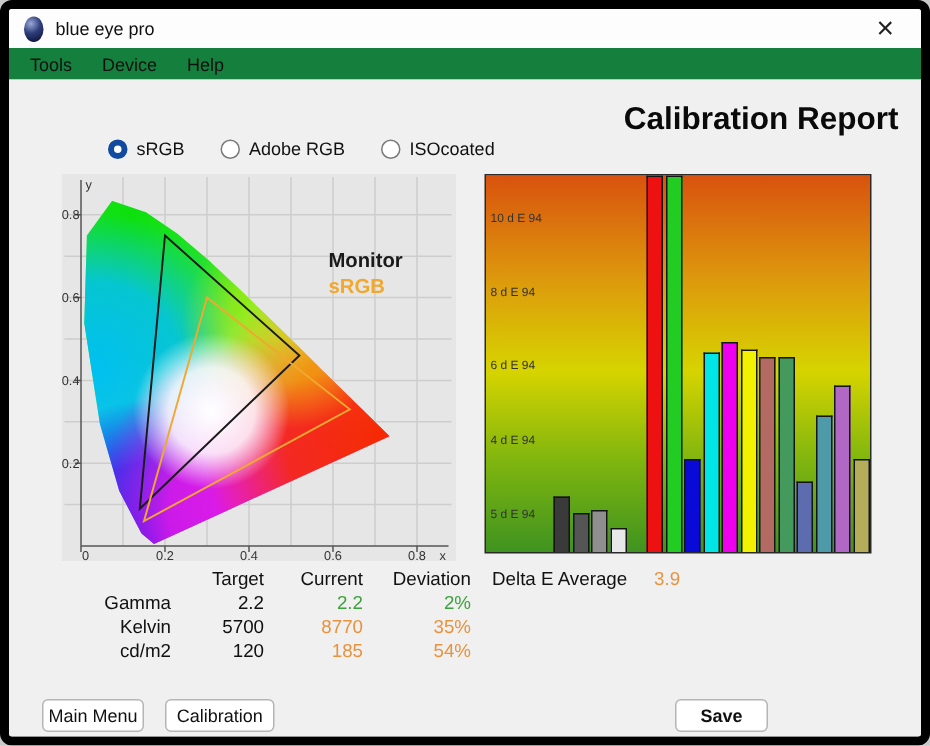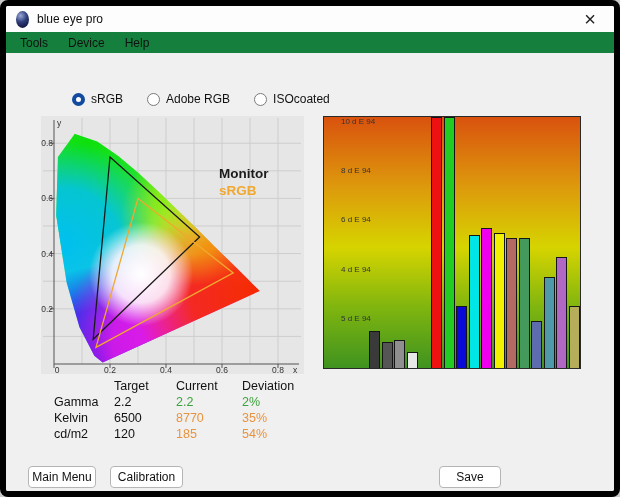--- a/index.html
+++ b/index.html
@@ -22,39 +22,39 @@
   .radio-circle { width:13px; height:13px; border-radius:50%; background:#fff;
     border:1px solid #7a7a7a; margin-right:6px; box-sizing:border-box; }
   .radio-circle.checked { border:4px solid #114a9e; }
   .radio-label { font-size:12px; color:#111; }
 
   .report-title { position:absolute; right:15px; top:15px; font-size:21px; font-weight:bold; color:#0a0a0a; }
 
   #cie-diagram { position:absolute; left:35px; top:63px; width:263px; height:258px; }
   #bar-chart { position:absolute; left:317px; top:63px; width:258px; height:253px;
     border:1px solid #2a2a2a; box-sizing:border-box; overflow:hidden; }
-  #bar-chart .de-label { position:absolute; left:17px; font-size:8px; color:#333; white-space:nowrap; }
+  #bar-chart .de-label { position:absolute; left:3px; font-size:8px; color:#333; white-space:nowrap;margin-top:24px; }
   #bar-chart .bar { position:absolute; bottom:0; width:11px; border:1px solid #151515;
     border-bottom:none; box-sizing:border-box; }
 
   .summary-table { position:absolute; left:48px; top:325px; display:grid;
-    grid-template-columns:60px 62px 66px 72px; font-size:12.5px; color:#111; line-height:16px; }
+    grid-template-columns:60px 62px 66px 72px; font-size:12.5px; color:#111; line-height:16px;text-align:right; }
   .summary-table .cell { white-space:nowrap; }
   .val-good { color:#3ea23e; }
   .val-warn { color:#e8933f; }
 
   .delta-block { position:absolute; left:322px; top:325px; font-size:12.5px; color:#111; line-height:16px; }
   .delta-row { display:flex; }
   .delta-row .dlabel { width:108px; }
 
   .btn { position:absolute; height:22px; background:#fff; border:1px solid #b5b5b5; border-radius:4px;
     font-size:12px; color:#111; text-align:center; line-height:20px; box-sizing:border-box; cursor:default; }
   #btn-main-menu { left:22px; top:413px; width:68px; }
   #btn-calibration { left:104px; top:413px; width:73px; }
-  #btn-save { left:433px; top:413px; width:62px; }
+  #btn-save { left:444px; top:413px; width:62px;font-weight:bold; }
   #btn-quit { left:531px; top:413px; width:66px; }
 </style>
 </head>
 <body>
 
 <div id="window">
   <div class="titlebar">
     <span class="app-icon"></span>
     <span class="title-text">blue eye pro</span>
     <span class="close-btn">×</span>
@@ -75,20 +75,21 @@
       <span class="radio-item">
         <span class="radio-circle"></span>
         <span class="radio-label">Adobe RGB</span>
       </span>
       <span class="radio-item">
         <span class="radio-circle"></span>
         <span class="radio-label">ISOcoated</span>
       </span>
     </div>
 
+    <div class="report-title">Calibration Report</div>
 
     <div id="cie-diagram"><svg width="263" height="258" viewBox="0 0 263 258" xmlns="http://www.w3.org/2000/svg">
     <defs>
       <radialGradient id="gG" cx="45" cy="28" r="175" gradientUnits="userSpaceOnUse">
               <stop offset="0" stop-color="#0ce00c" stop-opacity="1"></stop>
               <stop offset="0.55" stop-color="#0ce00c" stop-opacity="0.85"></stop>
               <stop offset="1" stop-color="#0ce00c" stop-opacity="0"></stop>
             </radialGradient>
             <radialGradient id="gC" cx="22" cy="130" r="105" gradientUnits="userSpaceOnUse">
               <stop offset="0" stop-color="#00c0f0" stop-opacity="1"></stop>
@@ -208,30 +209,34 @@
       <span class="cell">Target</span>
       <span class="cell">Current</span>
       <span class="cell">Deviation</span>
 
       <span class="cell">Gamma</span>
       <span class="cell">2.2</span>
       <span class="cell val-good">2.2</span>
       <span class="cell val-good">2%</span>
 
       <span class="cell">Kelvin</span>
-      <span class="cell">6500</span>
+      <span class="cell">5700</span>
       <span class="cell val-warn">8770</span>
       <span class="cell val-warn">35%</span>
 
       <span class="cell">cd/m2</span>
       <span class="cell">120</span>
       <span class="cell val-warn">185</span>
       <span class="cell val-warn">54%</span>
     </div>
 
     <div class="delta-block">
+      <div class="delta-row">
+        <span class="dlabel">Delta E Average</span>
+        <span class="val-warn">3.9</span>
+      </div>
     </div>
 
     <div class="btn" id="btn-calibration">Calibration</div>
     <div class="btn" id="btn-main-menu">Main Menu</div>
     <div class="btn" id="btn-save">Save</div>
   </div>
 </div>
 
 </body></html>

